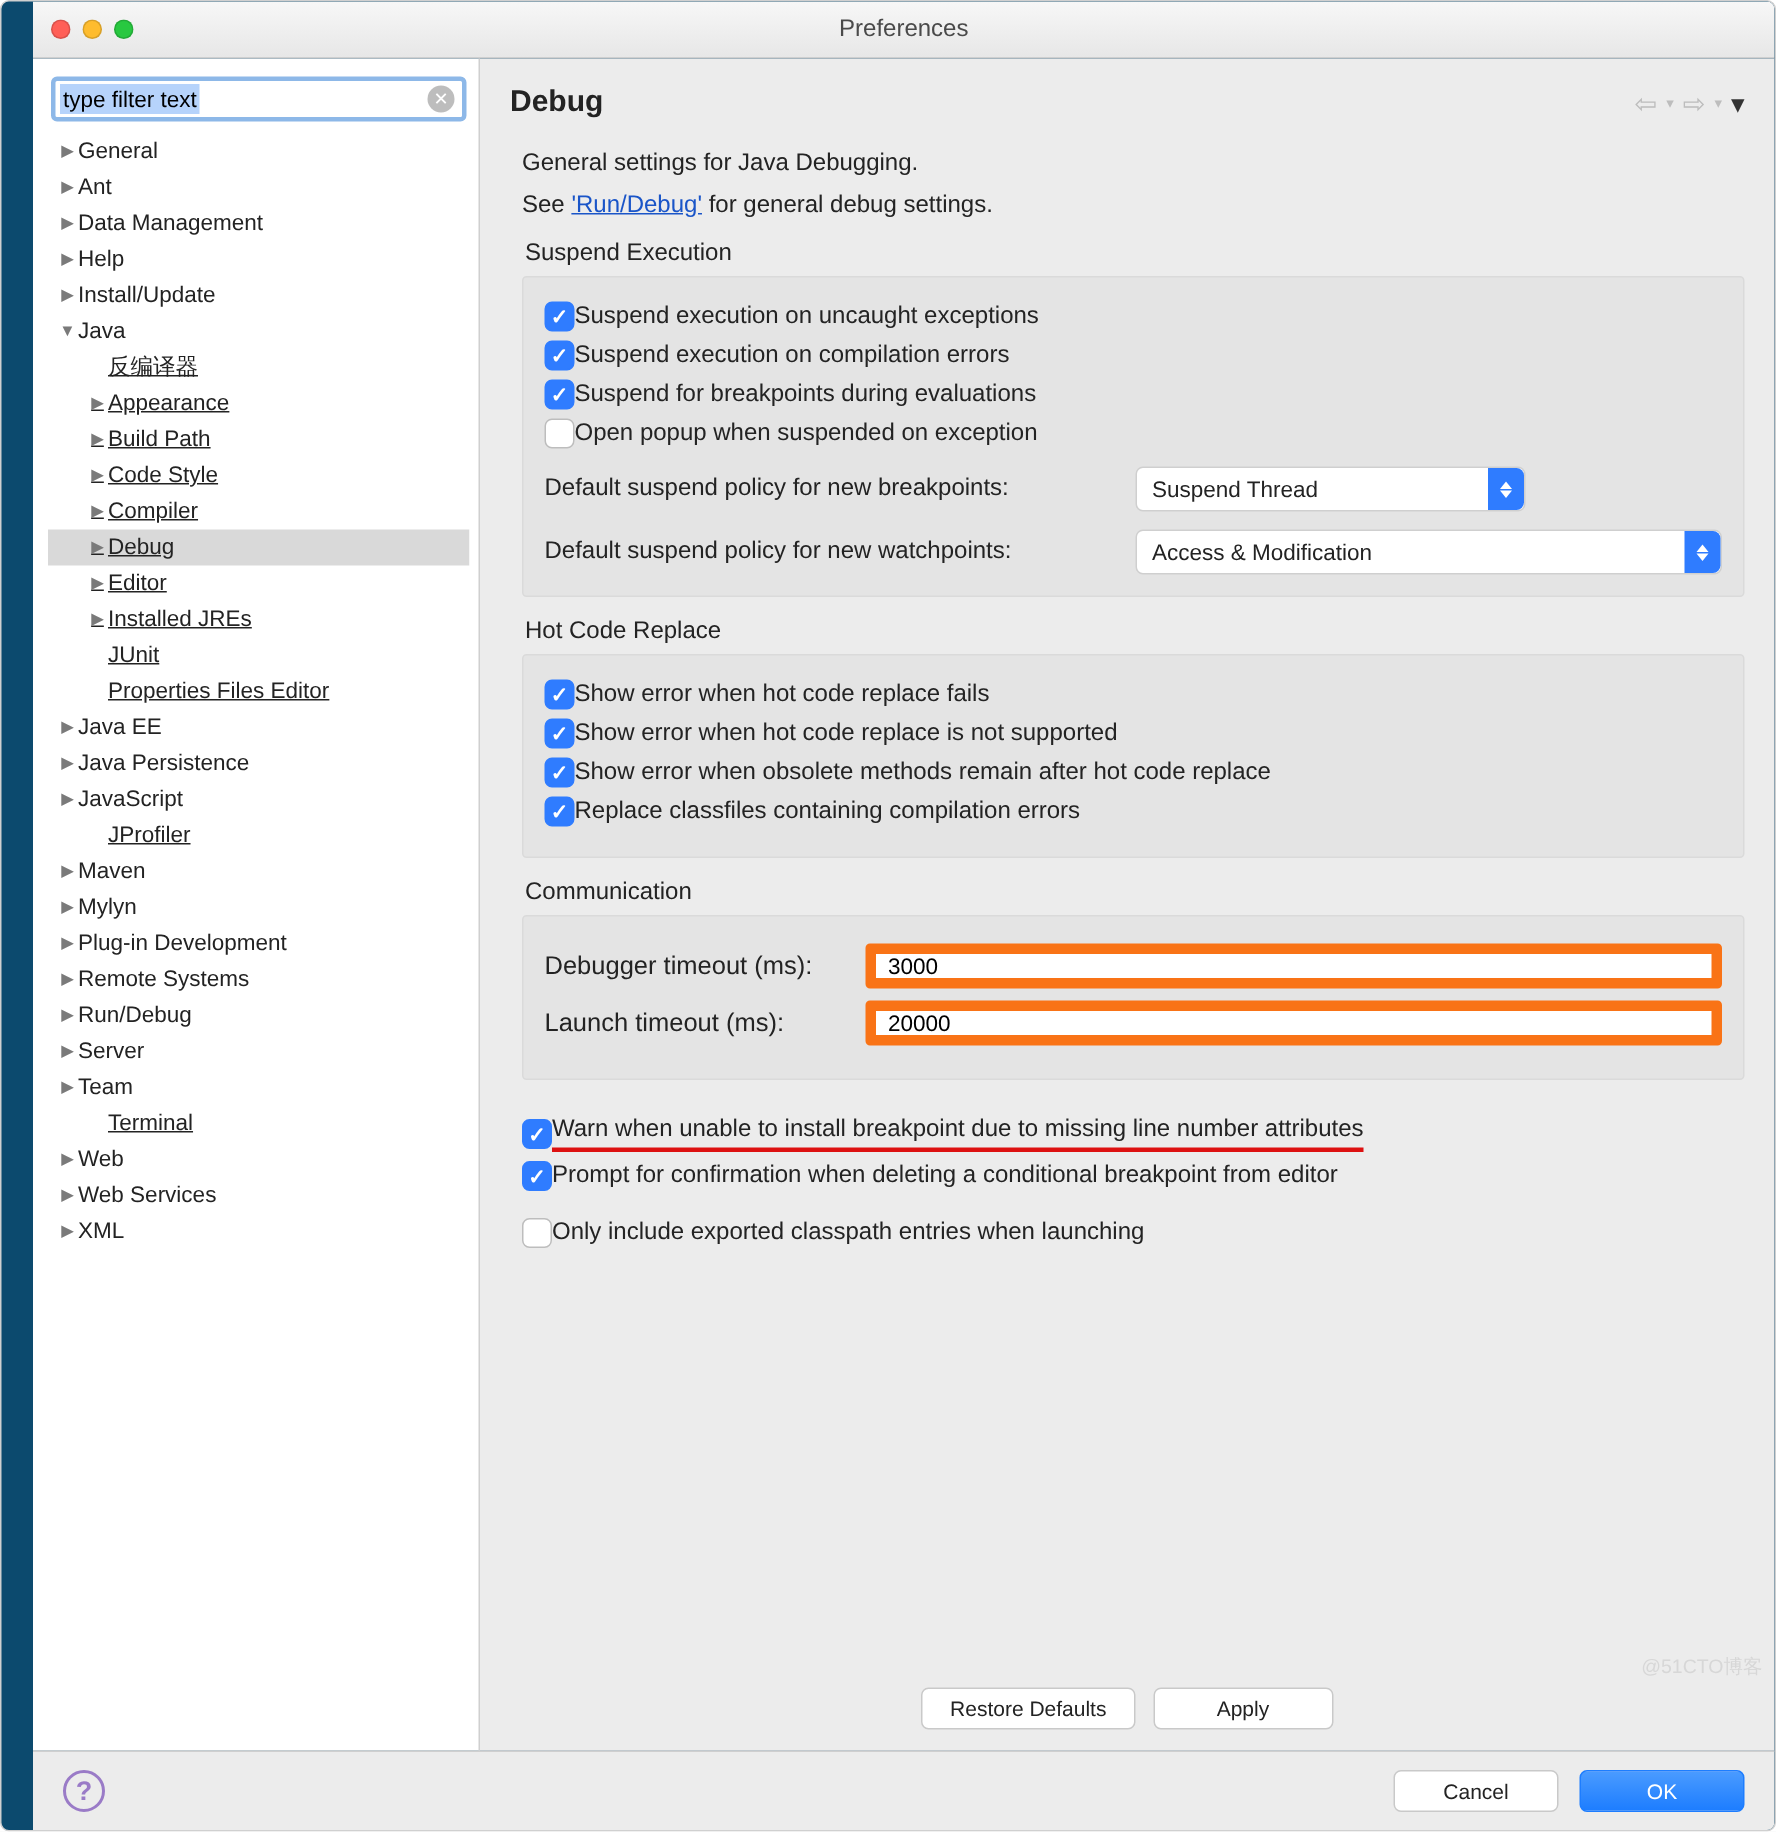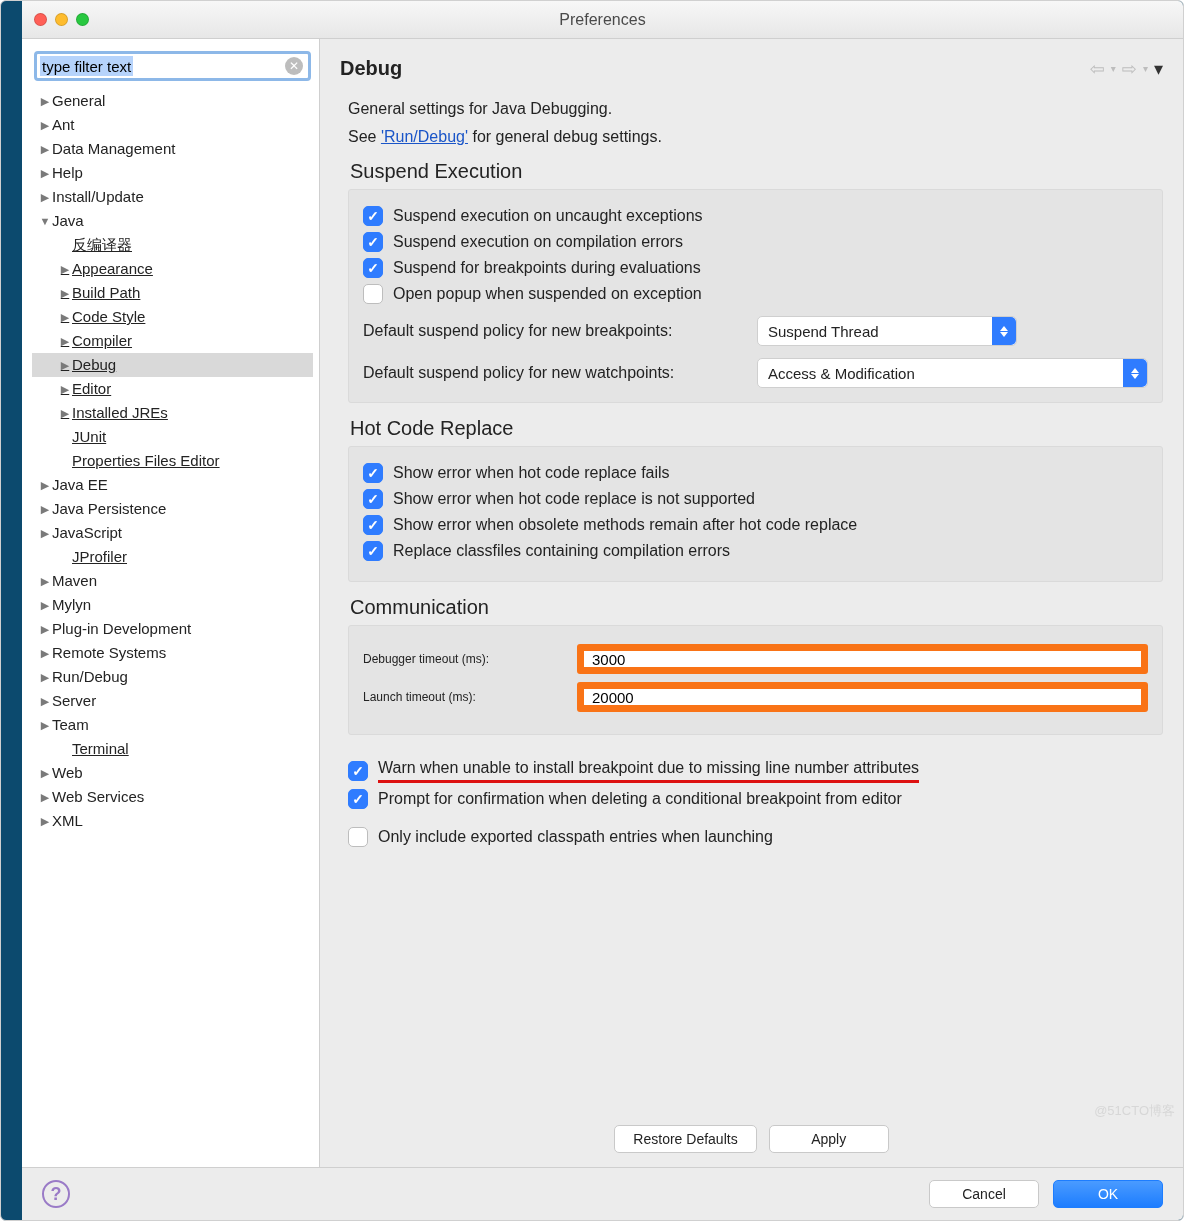--- a/index.html
+++ b/index.html
@@ -26,34 +26,34 @@
   
   .content { flex:1; background:#ececec; display:flex; flex-direction:column; border-left:0; }
   .content-header { display:flex; align-items:center; justify-content:space-between; padding:18px 20px 10px 20px; }
   .content-header h1 { margin:0; font-size:20px; font-weight:bold; }
   .navicons { display:flex; align-items:center; gap:6px; }
   .navicons .ico { color:#bdbdbd; font-size:18px; }
   .body { padding:4px 20px 12px 28px; overflow:auto; flex:1; }
   .body p { margin:6px 0 10px 0; font-size:16px; }
   .body a { color:#1a55c8; text-decoration:underline; }
   .group { margin-top:14px; }
-  .group > .gtitle { font-size:20px; margin-bottom:6px; padding-left:2px;}
+  .group > .gtitle { font-size:16px; margin-bottom:6px; padding-left:2px;}
   .group > .gbody { background:#e4e4e4; border:1px solid #dadada; border-radius:3px; padding:10px 14px 14px 14px; }
-  .row { display:flex; align-items:center; margin:6px 0; gap:10px; font-size:16px;}
+  .row { display:flex; align-items:center; margin:6px 0; font-size:16px;}
   .chk { width:20px; height:20px; border-radius:5px; border:1px solid #bdbdbd; background:#fff; display:inline-flex; align-items:center; justify-content:center; flex:none;}
   .chk.checked { background:#2f7cff; border-color:#2f7cff; }
   .chk.checked::after{ content:"✓"; color:#fff; font-size:14px; font-weight:bold; line-height:1;}
   .selrow { display:flex; align-items:center; gap:14px; margin-top:12px; font-size:16px;}
   .selrow .lbl { min-width:380px; }
   .mac-select { flex:1; height:30px; background:#fff; border:1px solid #cfcfcf; border-radius:5px; display:flex; align-items:center; padding:0 32px 0 10px; position:relative; font-size:15px;}
   .mac-select .btn { position:absolute; right:0; top:0; bottom:0; width:24px; background:#2f7cff; border-radius:0 5px 5px 0; display:flex; flex-direction:column; align-items:center; justify-content:center; gap:1px;}
   .mac-select .btn .tri{width:0;height:0;border-left:4px solid transparent;border-right:4px solid transparent;}
   .mac-select .btn .up{border-bottom:5px solid #fff;} .mac-select .btn .dn{border-top:5px solid #fff;}
   .txtrow { display:flex; align-items:center; gap:14px; margin:8px 0; }
-  .txtrow .lbl{ min-width:200px; font-size:12px;}
+  .txtrow .lbl{ min-width:200px; font-size:17px;}
   .txtrow input { flex:1; height:30px; border:7px solid #f97316; border-radius:3px; background:#fff; padding:0 8px; font-size:15px;}
   .underline-red { border-bottom:3px solid #d11; padding-bottom:3px;}
   .footer-inner { display:flex; justify-content:center; gap:12px; padding:10px 20px 14px 20px; }
   .btn-mac { height:28px; min-width:120px; padding:0 18px; background:#fff; border:1px solid #c9c9c9; border-radius:5px; font-size:14px; display:inline-flex; align-items:center; justify-content:center; cursor:default;}
   .btn-mac.primary { background:linear-gradient(#4a9bff,#1d7dff); color:#fff; border-color:#1d7dff;}
   .bottombar { border-top:1px solid #cfcfcf; background:#ececec; padding:12px 20px; display:flex; align-items:center; justify-content:space-between;}
   .help { width:28px; height:28px; border:2px solid #9a7bc7; color:#9a7bc7; border-radius:50%; display:flex; align-items:center; justify-content:center; font-size:18px; font-weight:bold;}
   .watermark { position:absolute; right:8px; bottom:100px; color:#d7d7d7; font-size:13px; }
 </style>
 </head>

